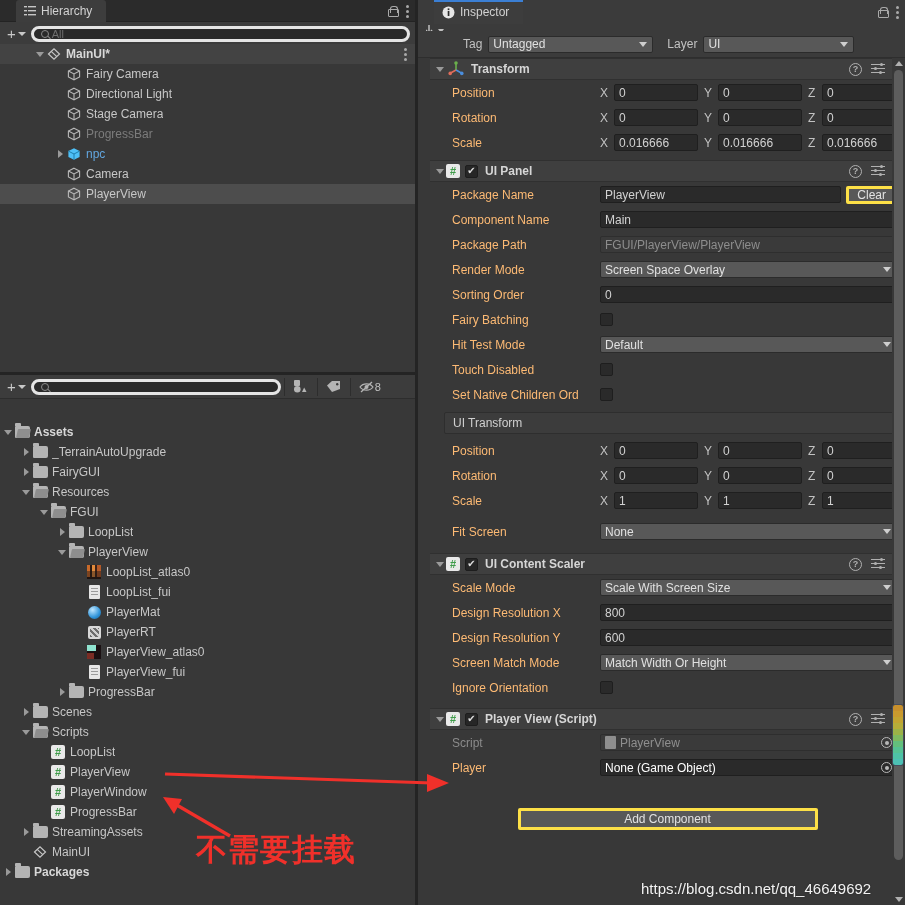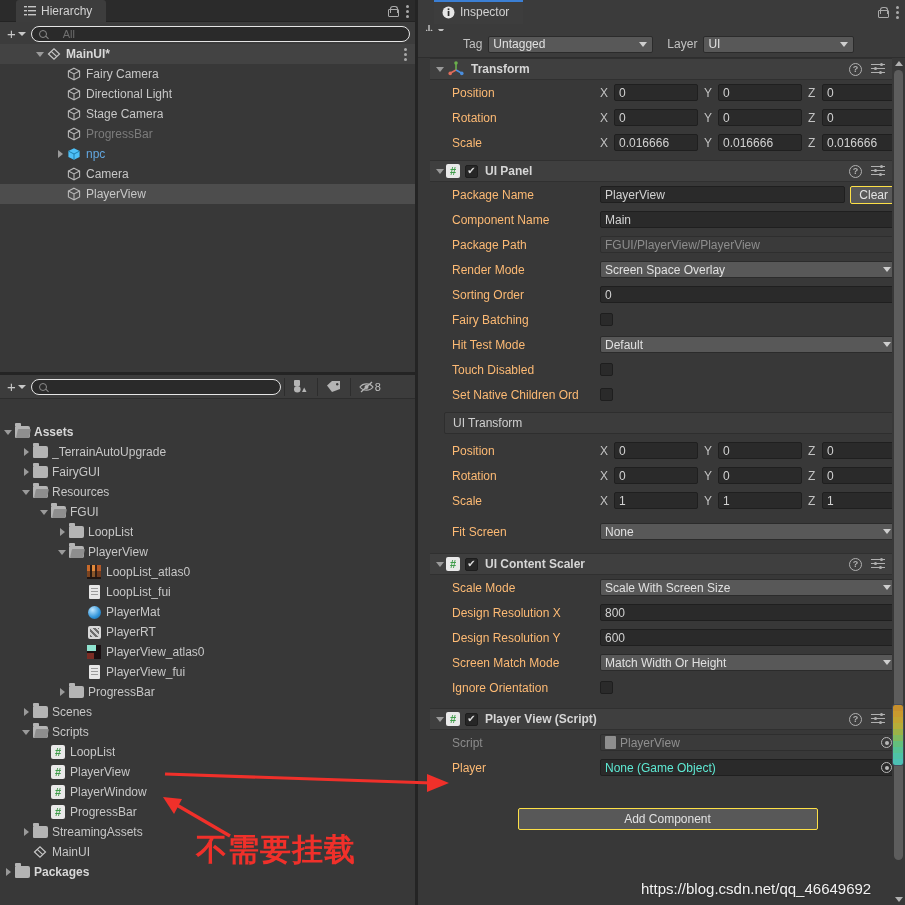--- a/index.html
+++ b/index.html
@@ -44,22 +44,22 @@
 
   
   .toolrow { height:24px; background:#3c3c3c; display:flex;
     align-items:center; gap:3px; padding:0 5px;
     border-bottom:1px solid #2d2d2d; }
   .plusbtn { display:flex; align-items:center; gap:2px; color:#c8c8c8;
     font-size:15px; line-height:1; padding:0 2px; cursor:default;}
   .caret-dn { width:0;height:0;border-left:4px solid transparent;
     border-right:4px solid transparent;border-top:4px solid #c8c8c8;}
   .searchbox { flex:1; height:16px; background:#2a2a2a;
-    border:1px solid #e5e5e5; border-radius:8px; display:flex;
-    align-items:center; gap:16px; padding:0 7px; }
+    border:3px solid #e5e5e5; border-radius:8px; display:flex;
+    align-items:center; gap:3px; padding:0 7px; }
   .mag { width:8px;height:8px;border:1.4px solid #8a8a8a;border-radius:50%;
     position:relative; flex:none;}
   .mag::after{content:"";position:absolute;right:-3px;bottom:-2px;width:4px;
     height:1.4px;background:#8a8a8a;transform:rotate(45deg);}
   .ph { color:#6f6f6f; font-size:11px; }
   .tool-ico { width:26px; height:22px; display:flex; align-items:center;
     justify-content:center; color:#b4b4b4; }
   .divider-v { width:1px; height:18px; background:#2d2d2d; }
 
   
@@ -151,29 +151,29 @@
     border-radius:2px; display:flex; align-items:center; padding:0 4px;
     color:#e0e0e0; font-size:12px; position:relative; }
   .dd .tri { position:absolute; right:5px; width:0;height:0;
     border-left:4px solid transparent;border-right:4px solid transparent;
     border-top:5px solid #cfcfcf; }
   .xyz { display:flex; align-items:center; gap:0; flex:1; }
   .xyz .ax { width:14px; text-align:left; color:#c2c2c2; font-size:12px; flex:none;}
   .xyz .fld { width:84px; margin-right:6px; }
   .cbox { width:13px;height:13px;background:#2a2a2a;border:1px solid #1e1e1e;
     border-radius:2px; }
-  .btn { height:18px; background:#585858; border:1px solid #fde047;
+  .btn { height:18px; background:#585858; border:3px solid #fde047;
     border-radius:2px; display:flex; align-items:center; justify-content:center;
     color:#e2e2e2; font-size:12px; padding:0 8px; }
   .sectionbar { height:22px; margin:5px 8px 4px 14px; background:#3c3c3c;
     border:1px solid #2e2e2e; border-radius:2px; display:flex;
     align-items:center; padding-left:8px; color:#d0d0d0; font-size:12px; }
   .objfld { height:17px; background:#2a2a2a; border:1px solid #1f1f1f;
     border-radius:2px; display:flex; align-items:center; padding:0 4px;
-    color:#5eead4; font-size:12px; position:relative; }
+    color:#ffffff; font-size:12px; position:relative; }
   .objfld.ro { background:#3a3a3a; border-color:#2e2e2e; color:#8f8f8f; }
   .objfld .dot { position:absolute; right:4px; width:11px;height:11px;
     border:1.3px solid #b9b9b9; border-radius:50%;
     display:flex;align-items:center;justify-content:center;}
   .objfld .dot i{width:4px;height:4px;border-radius:50%;background:#b9b9b9;}
   .scriptchip{width:11px;height:13px;background:#8e8e8e;border-radius:1px;
     margin-right:4px;flex:none;}
 
   
   .vscroll { position:absolute; width:13px; background:#383838; }

